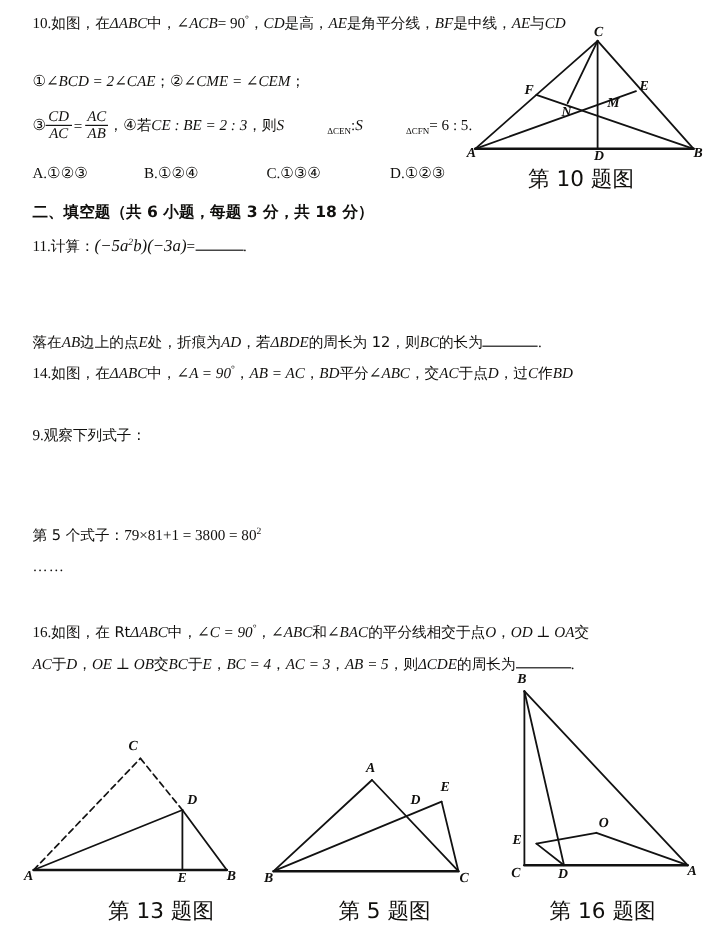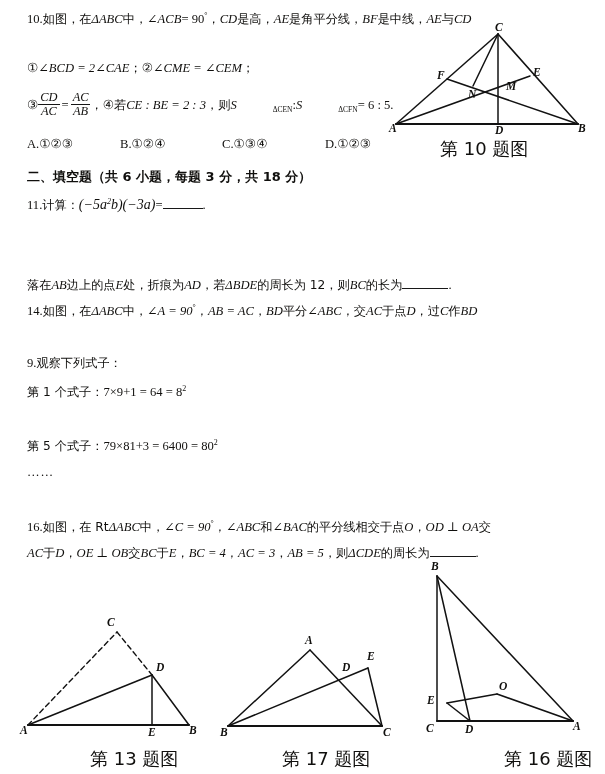--- a/index.html
+++ b/index.html
@@ -96,22 +96,21 @@
 
 
 
   <div class="ln" style="left:27px;top:278px;"><span class="cn">落在</span><span class="mi">AB</span><span class="cn">边上的点</span><span class="mi">E</span><span class="cn">处，折痕为</span><span class="mi">AD</span><span class="cn">，若</span><span class="mi">ΔBDE</span><span class="cn">的周长为 12，则</span><span class="mi">BC</span><span class="cn">的长为</span><span class="blank m"></span><span class="mr">.</span></div>
 
   <div class="ln" style="left:27px;top:304px;"><span class="mr">14.</span><span class="cn">如图，在</span><span class="mi">ΔABC</span><span class="cn">中，</span><span class="mi">∠A = 90</span><span class="deg">°</span><span class="cn">，</span><span class="mi">AB = AC</span><span class="cn">，</span><span class="mi">BD</span><span class="cn">平分</span><span class="mi">∠ABC</span><span class="cn">，交</span><span class="mi">AC</span><span class="cn">于点</span><span class="mi">D</span><span class="cn">，过</span><span class="mi">C</span><span class="cn">作</span><span class="mi">BD</span></div>
 
 
   <div class="ln" style="left:27px;top:357px;"><span class="mr">9.</span><span class="cn">观察下列式子：</span></div>
 
-  <div class="ln" style="left:27px;top:385px;"><span class="cn">第 1 个式子：</span><span class="mr">7×9+1 = 64 = 8</span><span class="supr">2</span></div>
-  <div class="ln" style="left:27px;top:439px;"><span class="cn">第 5 个式子：</span><span class="mr">79×81+3 = 6400 = 80</span><span class="supr">2</span></div>
+  <div class="ln" style="left:27px;top:439px;"><span class="cn">第 5 个式子：</span><span class="mr">79×81+1 = 3800 = 80</span><span class="supr">2</span></div>
 
   <div class="ln" style="left:27px;top:466px;letter-spacing:1px;">……</div>
 
 
   <div class="ln" style="left:27px;top:520px;"><span class="mr">16.</span><span class="cn">如图，在 Rt</span><span class="mi">ΔABC</span><span class="cn">中，</span><span class="mi">∠C = 90</span><span class="deg">°</span><span class="cn">，</span><span class="mi">∠ABC</span><span class="cn">和</span><span class="mi">∠BAC</span><span class="cn">的平分线相交于点</span><span class="mi">O</span><span class="cn">，</span><span class="mi">OD ⊥ OA</span><span class="cn">交</span></div>
 
   <div class="ln" style="left:27px;top:546px;"><span class="mi">AC</span><span class="cn">于</span><span class="mi">D</span><span class="cn">，</span><span class="mi">OE ⊥ OB</span><span class="cn">交</span><span class="mi">BC</span><span class="cn">于</span><span class="mi">E</span><span class="cn">，</span><span class="mi">BC = 4</span><span class="cn">，</span><span class="mi">AC = 3</span><span class="cn">，</span><span class="mi">AB = 5</span><span class="cn">，则</span><span class="mi">ΔCDE</span><span class="cn">的周长为</span><span class="blank m"></span><span class="mr">.</span></div>
 
   <div class="fig" style="left:22px;top:610px;width:180px;height:125px;">
     <svg width="180" height="125" viewBox="0 0 180 125">
@@ -139,35 +138,35 @@
       <line x1="88" y1="30" x2="160" y2="106"></line>
       <line x1="6" y1="106" x2="146" y2="48"></line>
       <line x1="146" y1="48" x2="160" y2="106"></line>
     </svg>
     <span class="lbl" style="left:83px;top:14px;">A</span>
     <span class="lbl" style="left:-2px;top:106px;">B</span>
     <span class="lbl" style="left:161px;top:106px;">C</span>
     <span class="lbl" style="left:120px;top:41px;">D</span>
     <span class="lbl" style="left:145px;top:30px;">E</span>
   </div>
-  <div class="cap" style="left:282px;top:747px;">第 17 题图</div>
+  <div class="cap" style="left:282px;top:747px;">第 5 题图</div>
 
   <div class="fig" style="left:425px;top:568px;width:160px;height:170px;">
     <svg width="160" height="170" viewBox="0 0 160 170">
 
       <line x1="12" y1="8" x2="12" y2="153"></line>
       <line class="thick" x1="12" y1="153" x2="148" y2="153"></line>
       <line x1="12" y1="8" x2="148" y2="153"></line>
       <line x1="12" y1="8" x2="45" y2="153"></line>
       <line x1="72" y1="126" x2="22" y2="135"></line>
       <line x1="72" y1="126" x2="148" y2="153"></line>
       <line x1="22" y1="135" x2="45" y2="153"></line>
     </svg>
     <span class="lbl" style="left:6px;top:-8px;">B</span>
     <span class="lbl" style="left:1px;top:154px;">C</span>
     <span class="lbl" style="left:148px;top:152px;">A</span>
     <span class="lbl" style="left:40px;top:155px;">D</span>
     <span class="lbl" style="left:2px;top:126px;">E</span>
     <span class="lbl" style="left:74px;top:112px;">O</span>
   </div>
-  <div class="cap" style="left:458px;top:747px;margin-left:46px;">第 16 题图</div>
+  <div class="cap" style="left:458px;top:747px;">第 16 题图</div>
 
 </div>
 
 </body></html>

